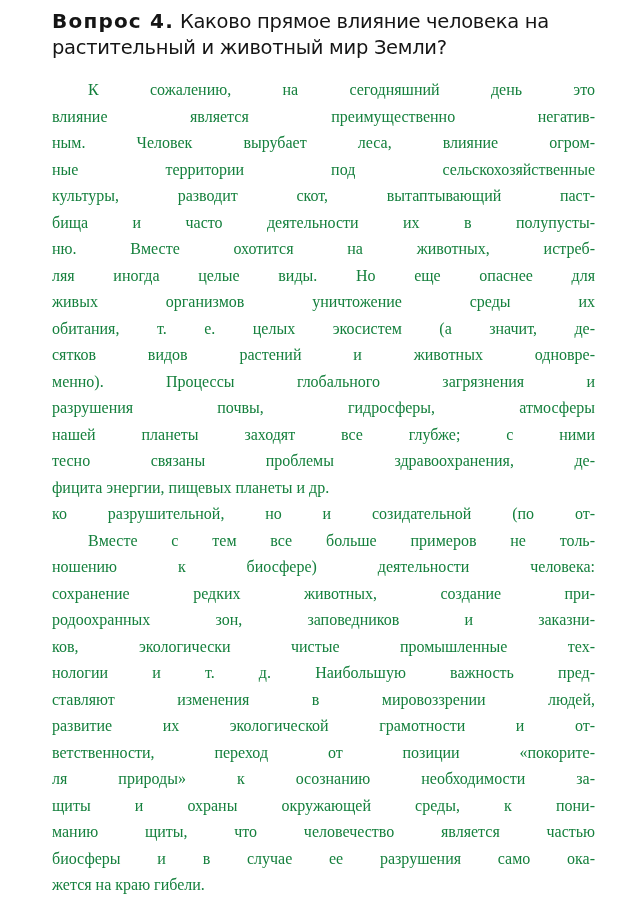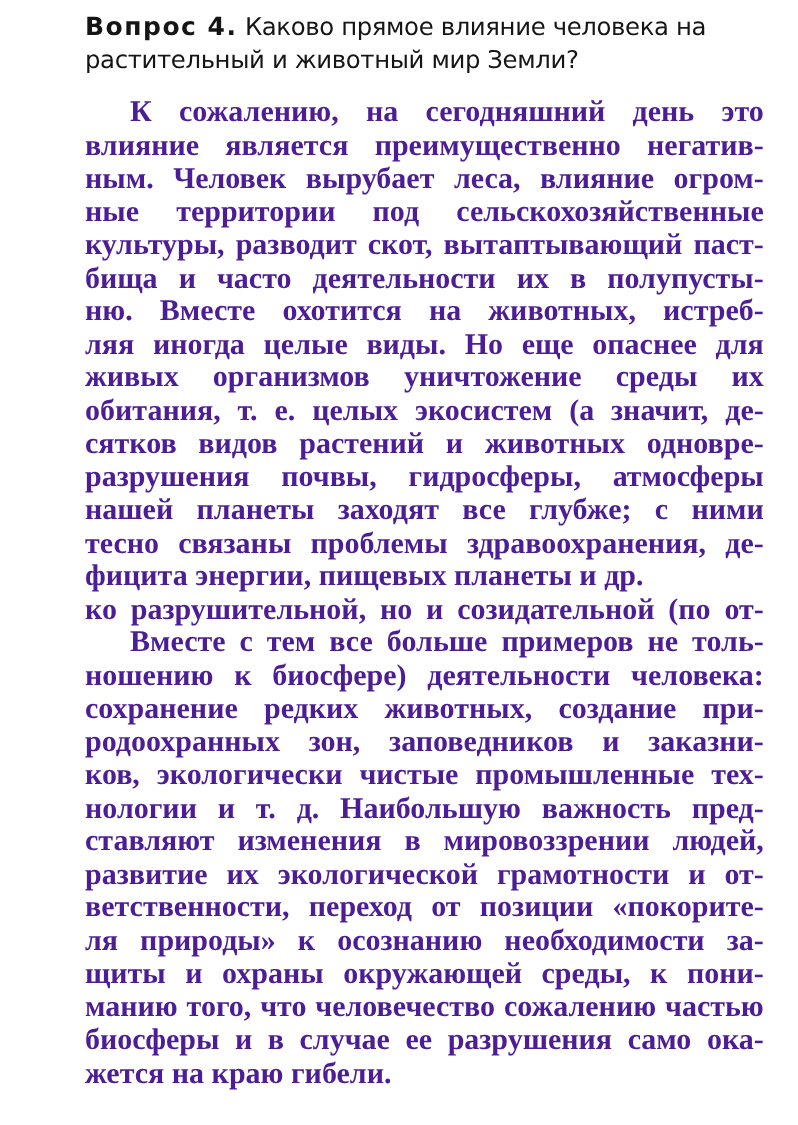--- a/index.html
+++ b/index.html
@@ -12,43 +12,41 @@
       height: 900px;
       overflow: hidden;
       position: relative;
       color: #1a1a1a;
     }
     .page {
       position: absolute;
       left: 52px;
       top: 8px;
       width: 543px;
-      margin-left: 16px;
     }
     .question {
       font-family: "DejaVu Sans", "Liberation Sans", sans-serif;
       font-size: 19.5px;
       line-height: 26px;
       letter-spacing: -0.3px;
       color: #151515;
       margin: 0;
       text-align: left;
     }
     .q-label {
       font-weight: bold;
       letter-spacing: 1.2px;
       font-size: 20px;
     }
     .answer {
       margin-top: 16px;
       font-family: "Liberation Serif", "DejaVu Serif", serif;
-      font-size: 24px;
+      font-size: 16px;
       line-height: 26.5px;
-      color: #4c1d95;
-      font-weight: bold;
+      color: #15803d;
     }
     .line {
       display: block;
       text-align: justify;
       text-align-last: justify;
       white-space: nowrap;
       height: 26.5px;
       overflow: visible;
     }
     .line.first {
@@ -74,36 +72,37 @@
       <span class="line">влияние является преимущественно негатив-</span>
       <span class="line">ным. Человек вырубает леса, влияние огром-</span>
       <span class="line">ные территории под сельскохозяйственные</span>
       <span class="line">культуры, разводит скот, вытаптывающий паст-</span>
       <span class="line">бища и часто деятельности их в полупусты-</span>
       <span class="line">ню. Вместе охотится на животных, истреб-</span>
       <span class="line">ляя иногда целые виды. Но еще опаснее для</span>
       <span class="line">живых организмов уничтожение среды их</span>
       <span class="line">обитания, т. е. целых экосистем (а значит, де-</span>
       <span class="line">сятков видов растений и животных одновре-</span>
+      <span class="line">менно). Процессы глобального загрязнения и</span>
       <span class="line">разрушения почвы, гидросферы, атмосферы</span>
       <span class="line">нашей планеты заходят все глубже; с ними</span>
       <span class="line">тесно связаны проблемы здравоохранения, де-</span>
       <span class="line last">фицита энергии, пищевых планеты и др.</span>
     </div>
     <div class="paragraph">
       <span class="line">ко разрушительной, но и созидательной (по от-</span>
       <span class="line first">Вместе с тем все больше примеров не толь-</span>
       <span class="line">ношению к биосфере) деятельности человека:</span>
       <span class="line">сохранение редких животных, создание при-</span>
       <span class="line">родоохранных зон, заповедников и заказни-</span>
       <span class="line">ков, экологически чистые промышленные тех-</span>
       <span class="line">нологии и т. д. Наибольшую важность пред-</span>
       <span class="line">ставляют изменения в мировоззрении людей,</span>
       <span class="line">развитие их экологической грамотности и от-</span>
       <span class="line">ветственности, переход от позиции «покорите-</span>
       <span class="line">ля природы» к осознанию необходимости за-</span>
       <span class="line">щиты и охраны окружающей среды, к пони-</span>
-      <span class="line">манию того, что человечество сожалению частью</span>
+      <span class="line">манию щиты, что человечество является частью</span>
       <span class="line">биосферы и в случае ее разрушения само ока-</span>
       <span class="line last">жется на краю гибели.</span>
     </div>
   </div>
 </div>
 
 </body></html>

